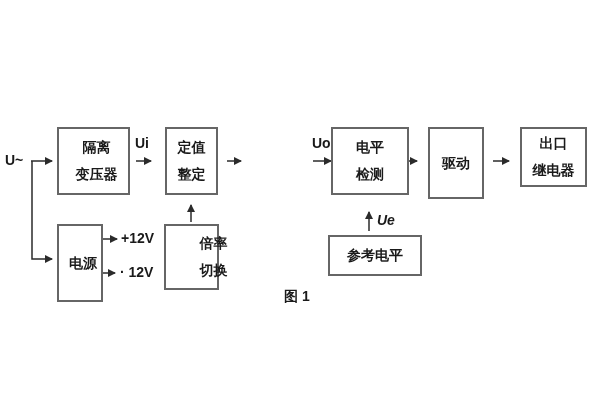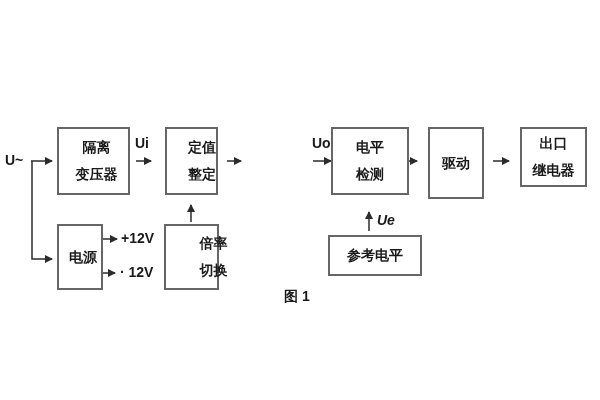--- a/index.html
+++ b/index.html
@@ -27,27 +27,27 @@
     display:flex;flex-direction:column;
     justify-content:center;align-items:center;
     color:var(--text);
     font-size:14px;font-weight:bold;
     line-height:27px;
     white-space:nowrap;
   }
   .align-left{align-items:center;padding-left:6px;}
   
   .b-iso  {left:57px;  top:127px; width:73px; height:68px;}
-  .b-set  {left:165px; top:127px; width:53px; height:68px;align-items:flex-end;}
+  .b-set  {left:165px; top:127px; width:53px; height:68px;}
   .b-rect {left:253px; top:127px; width:54px; height:68px;}
   .b-lvl  {left:331px; top:127px; width:78px; height:68px;}
   .b-drv  {left:428px; top:127px; width:56px; height:72px;}
   .b-out  {left:520px; top:127px; width:67px; height:60px;}
   
-  .b-pwr  {left:57px;  top:224px; width:46px; height:66px;}
+  .b-pwr  {left:57px;  top:224px; width:46px; height:78px;}
   .b-ratio{left:164px; top:224px; width:55px; height:66px;padding-left:44px;}
   .b-ref  {left:328px; top:235px; width:94px; height:41px;}
   .lbl{
     position:absolute;
     color:var(--text);
     font-size:14px;font-weight:bold;
     line-height:15px;
     white-space:nowrap;
   }
   .lbl-input{left:5px;   top:153px;}

